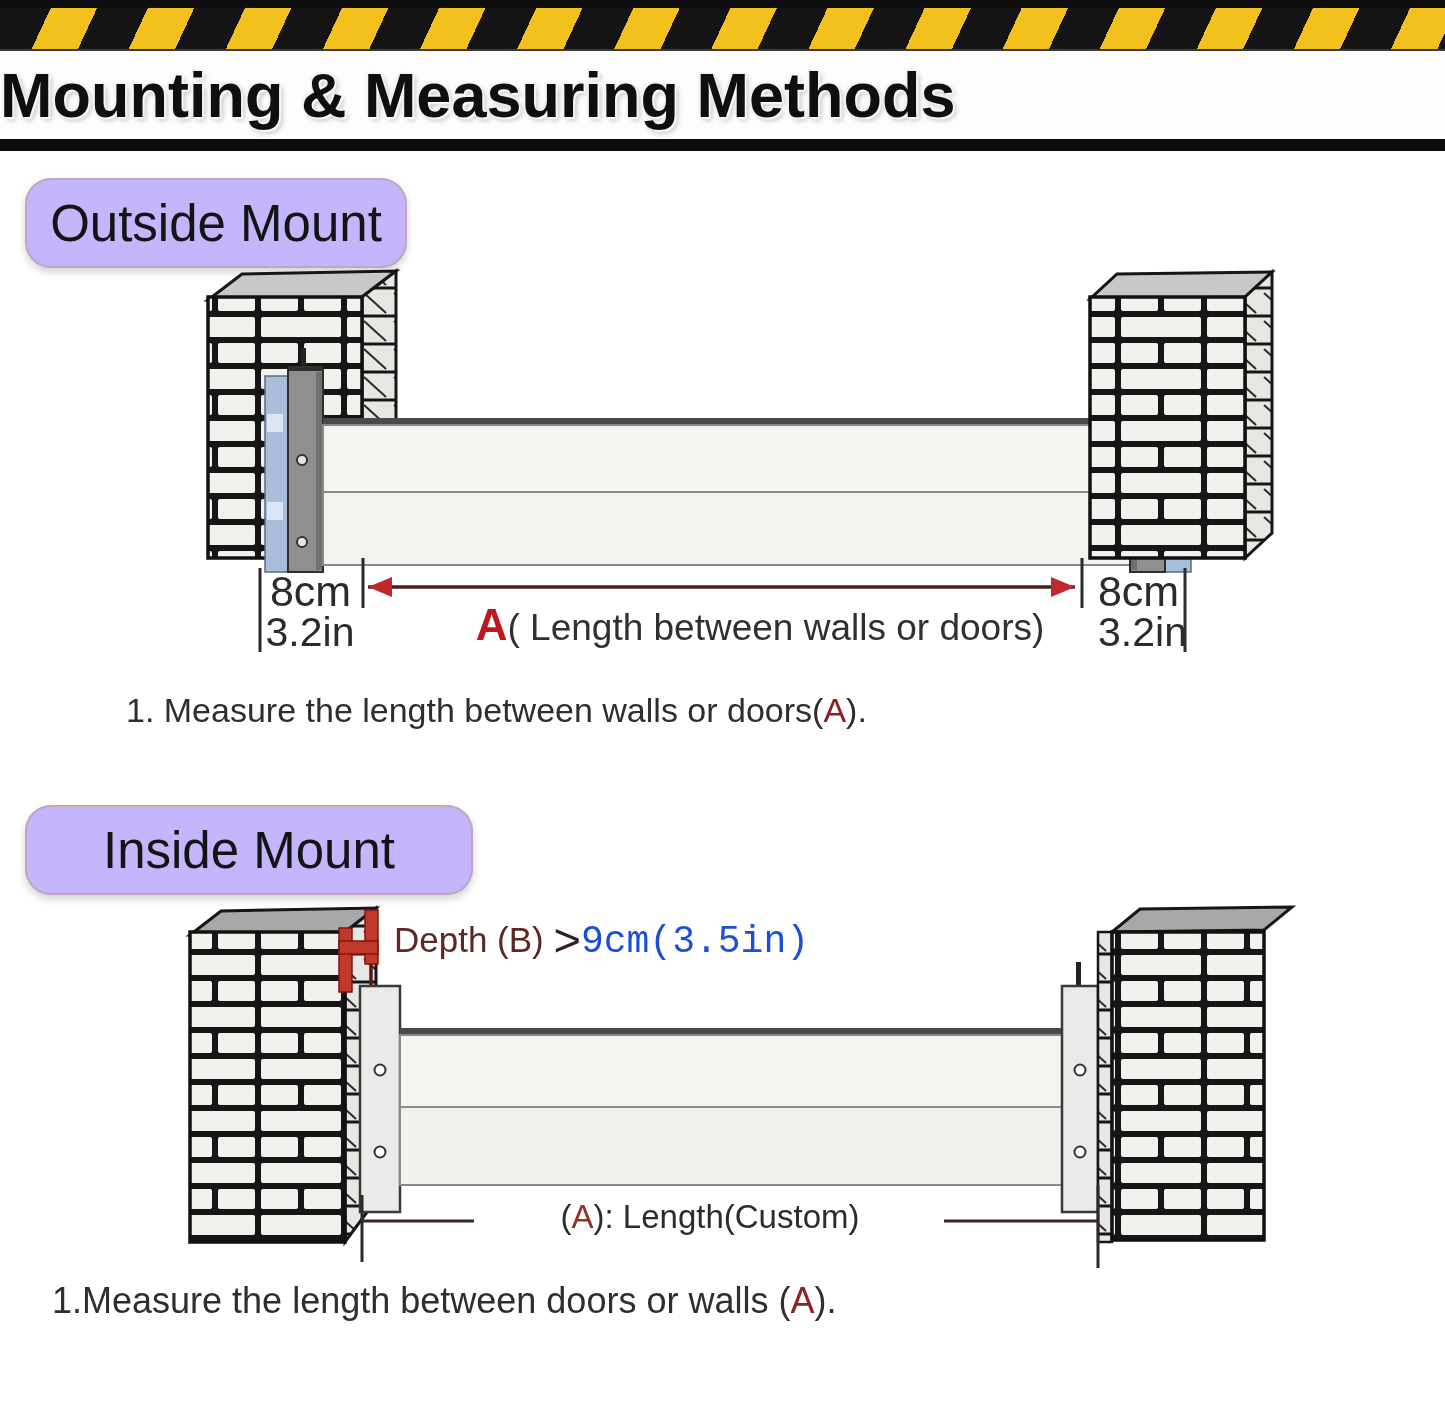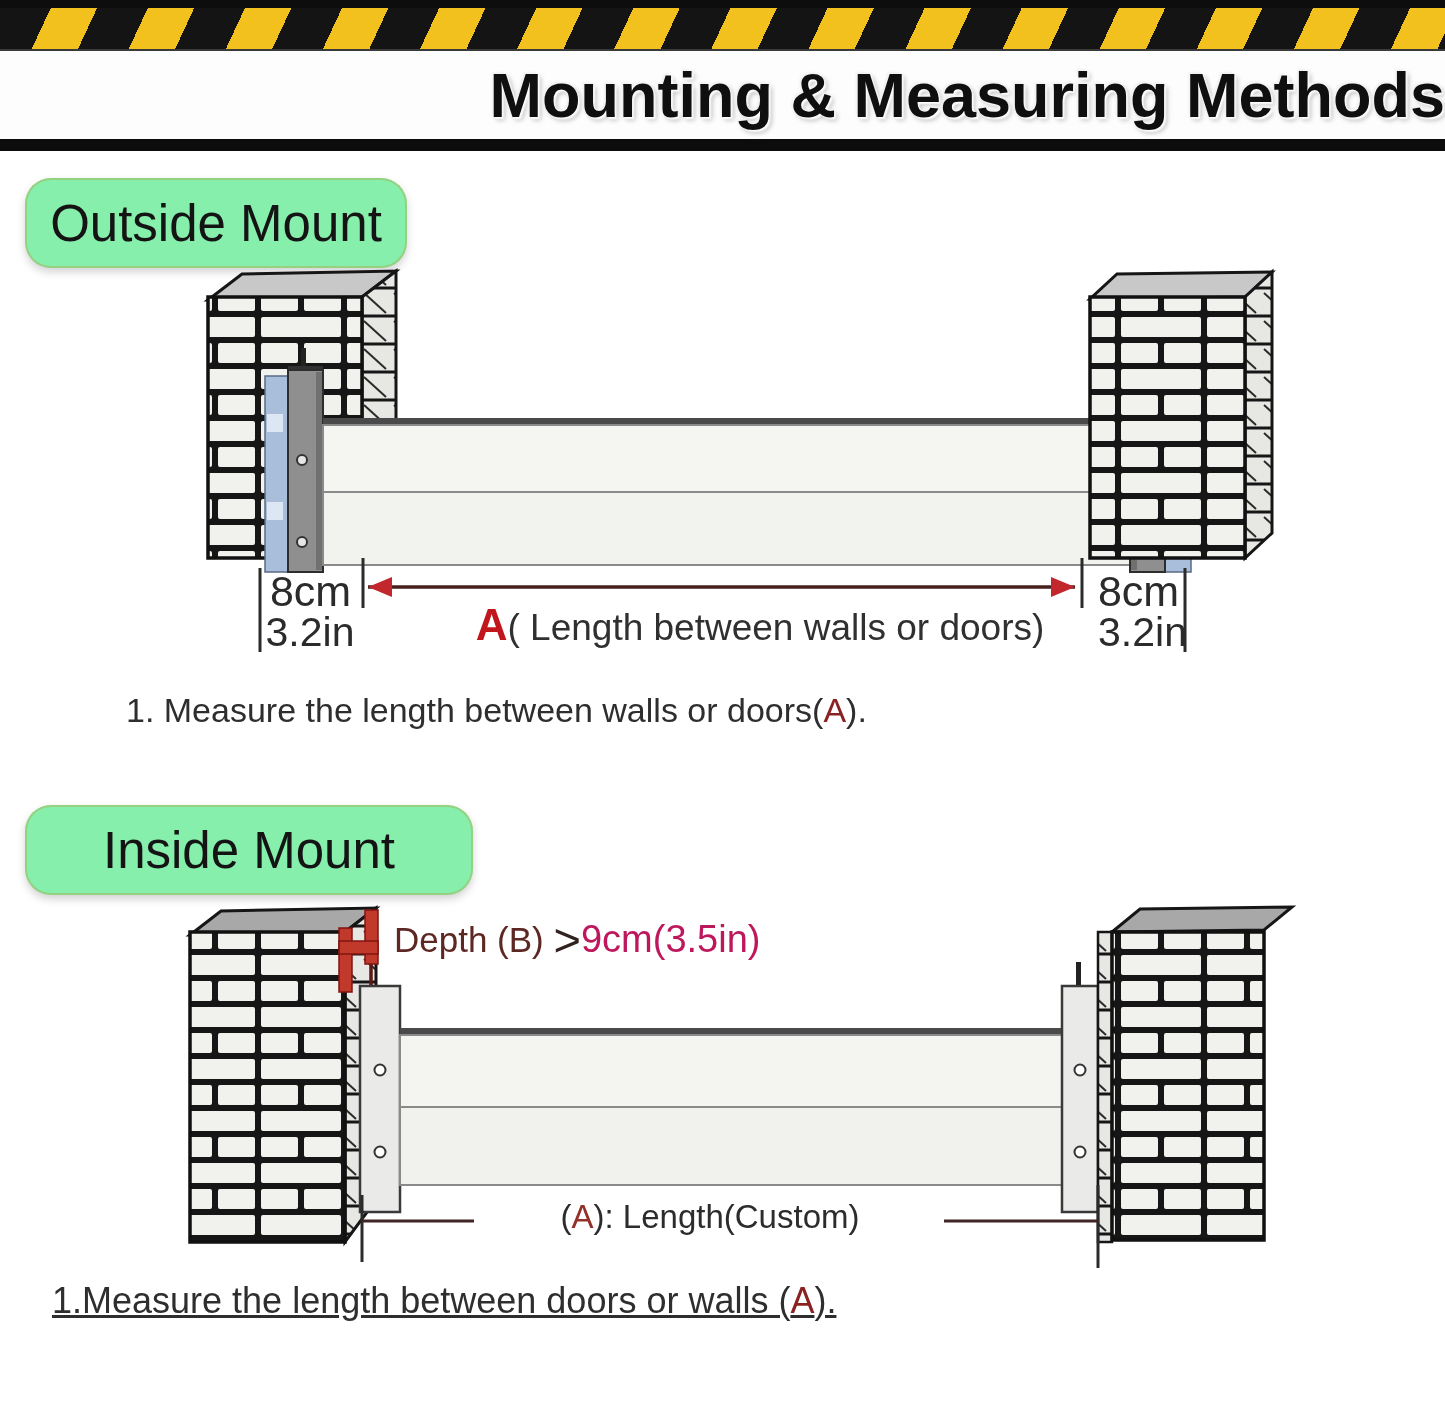--- a/index.html
+++ b/index.html
@@ -4,42 +4,42 @@
 <style>
   html,body{margin:0;padding:0;background:#ffffff;}
   .page{position:relative;width:1445px;height:1421px;background:#ffffff;overflow:hidden;
         font-family:"Liberation Sans", sans-serif;color:#222;}
   
   .hdr-topblack{position:absolute;left:0;top:0;width:1445px;height:8px;background:#0d0d0d;}
   .hazard{position:absolute;left:0;top:8px;width:1445px;height:41px;
           background:repeating-linear-gradient(115deg,#141414 0 46px,#f2c11d 46px 88px);
           border-bottom:2px solid #3a3a3a;}
   .titleband{position:absolute;left:0;top:51px;width:1445px;height:88px;background:#fdfdfd;
-             display:flex;align-items:center;justify-content:flex-end;}
+             display:flex;align-items:center;justify-content:flex-start;}
   .title{font-size:63px;font-weight:700;letter-spacing:0px;color:#0f0f0f;white-space:nowrap;
          text-shadow:2px 2px 2px #ffffff,-2px -2px 2px #f2f2f2,3px 3px 5px rgba(0,0,0,.28);}
   .hdr-botblack{position:absolute;left:0;top:139px;width:1445px;height:12px;background:#0c0c0c;}
   
-  .pill{position:absolute;background:#86efac;border-radius:26px;display:flex;align-items:center;
+  .pill{position:absolute;background:#c4b5fd;border-radius:26px;display:flex;align-items:center;
         justify-content:center;font-size:51px;color:#141414;
         box-shadow:0 4px 9px rgba(0,0,0,.18), inset 0 0 0 2px rgba(190,120,0,.25);}
   .pill-outside{left:25px;top:178px;width:382px;height:90px;}
   .pill-inside{left:25px;top:805px;width:448px;height:90px;}
   
   .diag{position:absolute;left:0;}
   
   .dimtxt{position:absolute;color:#2b2b2b;line-height:1;white-space:nowrap;}
   .c{text-align:center;}
   .red{color:#c1161c;font-weight:700;}
   .dkred{color:#8b2222;}
   .steps{position:absolute;color:#2e2e2e;}
   .steps p{margin:0 0 13px 0;line-height:1.08;}
   .depth1{color:#5d2723;}
   .depth-gt{color:#2f221f;font-size:47px;vertical-align:-4px;}
-  .depth2{color:#be185d;font-size:38px;}
+  .depth2{color:#1d4ed8;font-size:38px;font-family:Liberation Mono, monospace;}
   .lenred{color:#93302a;}
 </style>
 </head>
 <body>
 
 <div class="page">
 
   <div class="hdr-topblack"></div>
   <div class="hazard"></div>
   <div class="titleband">
@@ -204,16 +204,16 @@
   </svg>
 
   <div class="dimtxt" style="left:394px;top:916px;font-size:35px;">
     <span class="depth1">Depth (B) </span><span class="depth-gt">&gt;</span><span class="depth2">9cm(3.5in)</span>
   </div>
   <div class="dimtxt c" style="left:470px;top:1200px;width:480px;font-size:33px;color:#2c2c2c;">
     <span>(</span><span class="lenred">A</span><span>): Length(Custom)</span>
   </div>
 
   <div class="steps" style="left:52px;top:1282px;width:1385px;font-size:36px;">
-    <p style="margin-bottom:34px;text-decoration:underline;"><span>1.Measure the length between doors or walls (</span><span class="dkred">A</span><span>).</span></p>
+    <p style="margin-bottom:34px;"><span>1.Measure the length between doors or walls (</span><span class="dkred">A</span><span>).</span></p>
   </div>
 
 </div>
 
 </body></html>

